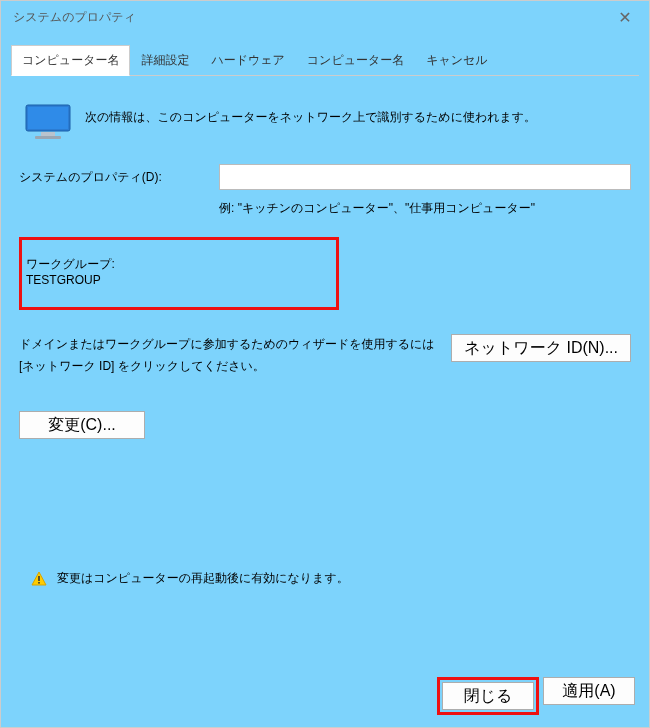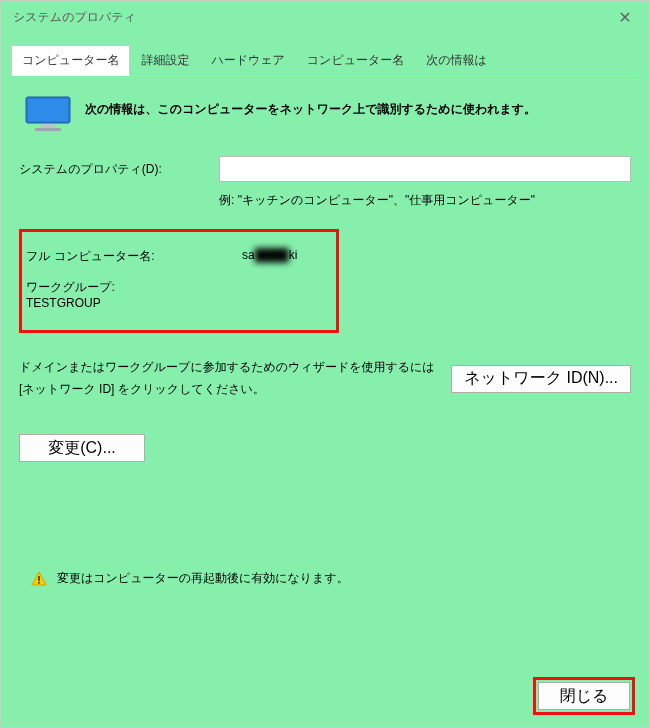--- a/index.html
+++ b/index.html
@@ -5,43 +5,43 @@
     * { box-sizing: border-box; margin: 0; padding: 0; }
     body {
       font-family: "Yu Gothic UI", "Meiryo UI", sans-serif;
       font-size: 12px;
       background: #ffffff;
       color: #000;
       width: 650px;
       height: 728px;
       overflow: hidden;
     }
-    .window { width: 650px; height: 728px; background: #86efac; display: flex; flex-direction: column; border: 1px solid #ccc; }
+    .window { width: 650px; height: 728px; background: #7dd3fc; display: flex; flex-direction: column; border: 1px solid #ccc; }
     .titlebar { display: flex; align-items: center; justify-content: space-between; padding: 8px 12px; }
     .titlebar-title { font-size: 12px; color: #555; }
     .close-x { font-size: 16px; color: #666; line-height: 1; width: 24px; text-align: center; cursor: default; }
-    .tabstrip { display: flex; margin: 10px 10px 0 10px; border-bottom: 1px solid #ccc; }
+    .tabstrip { display: flex; margin: 10px 10px 8px 10px; border-bottom: 1px solid #ccc; }
     .tab { padding: 6px 10px; border: 1px solid transparent; position: relative; top: 1px; cursor: default; color: #333; }
     .tab.active { border: 1px solid #ccc; border-bottom: 1px solid #fff; background: #fff; }
     .panel { padding: 20px 18px 10px 18px; flex: 1; }
     .inforow { display: flex; align-items: flex-start; margin-bottom: 24px; }
     .monitor-wrap { width: 46px; height: 36px; margin: 0 14px 0 6px; flex-shrink: 0; }
     .monitor-svg { display: block; }
-    .infotext { padding-top: 4px; line-height: 1.6; font-weight: bold; }
+    .infotext { padding-top: 4px; line-height: 1.6; }
     .descrow { display: flex; align-items: center; margin-bottom: 10px; }
     .label { width: 200px; }
     .textfield { flex: 1; height: 26px; border: 1px solid #bbb; background: #fff; padding: 2px 6px; font-family: inherit; font-size: 12px; }
     .example { margin-left: 200px; margin-bottom: 20px; }
     .highlight-box { border: 3px solid #e11; padding: 16px 10px 16px 4px; margin-bottom: 24px; width: 320px; }
     .kv { display: flex; margin-bottom: 14px; }
     .kv:last-child { margin-bottom: 4px; flex-direction: column; }
     .kv .k { width: 216px; }
     .kv .v { }
     .blur { filter: blur(3px); display: inline-block; }
-    .actionrow { display: flex; align-items: center; margin-bottom: 34px; }
+    .actionrow { display: flex; align-items: flex-start; margin-bottom: 34px; }
     .actiontext { flex: 1; line-height: 1.8; padding-right: 16px; }
     .btn { min-width: 126px; height: 28px; border: 1px solid #adadad; background: #fdfdfd; font-family: inherit; font-size: 16px; padding: 0 12px; cursor: default; }
     .footer-note { display: flex; align-items: center; gap: 10px; position: absolute; bottom: 78px; left: 30px; justify-content: flex-end; }
     .warn-icon { width: 16px; height: 16px; }
     .bottombar { display: flex; justify-content: flex-end; gap: 4px; padding: 12px 14px; }
     .bottombar .btn { min-width: 92px; }
     .primary-wrap { border: 3px solid #e11; padding: 2px; }
   </style>
 </head>
 <body>
@@ -50,21 +50,21 @@
   <div class="titlebar">
     <span class="titlebar-title">システムのプロパティ</span>
     <span class="close-x">✕</span>
   </div>
 
   <div class="tabstrip">
     <div class="tab active"><span>コンピューター名</span></div>
     <div class="tab"><span>詳細設定</span></div>
     <div class="tab"><span>ハードウェア</span></div>
     <div class="tab"><span>コンピューター名</span></div>
-    <div class="tab"><span>次の情報は</span></div>
+    <div class="tab"><span>キャンセル</span></div>
   </div>
 
   <div class="panel" style="position:relative;">
     <div class="inforow">
       <div class="monitor-wrap">
         <svg class="monitor-svg" width="46" height="36" viewBox="0 0 46 36">
           <rect x="1" y="1" width="44" height="26" rx="2" fill="#2b7cd3" stroke="#1a5fa8"></rect>
           <rect x="3" y="3" width="40" height="22" fill="#2f8be8"></rect>
           <rect x="16" y="28" width="14" height="4" fill="#b9c4ce"></rect>
           <rect x="10" y="32" width="26" height="3" rx="1" fill="#9aa7b3"></rect>
@@ -73,26 +73,20 @@
       <div class="infotext">次の情報は、このコンピューターをネットワーク上で識別するために使われます。</div>
     </div>
 
     <div class="descrow">
       <div class="label">システムのプロパティ(D):</div>
       <input class="textfield" value="" style="">
     </div>
     <div class="example">例: "キッチンのコンピューター"、"仕事用コンピューター"</div>
 
     <div class="highlight-box">
-      <div class="kv">
-        <div class="k">フル コンピューター名:</div>
-        <div class="v">
-          <span>sa</span><span class="blur">████</span><span>ki</span>
-        </div>
-      </div>
       <div class="kv">
         <div class="k">ワークグループ:</div>
         <div class="v">TESTGROUP</div>
       </div>
     </div>
 
     <div class="actionrow">
       <div class="actiontext">ドメインまたはワークグループに参加するためのウィザードを使用するには [ネットワーク ID] をクリックしてください。</div>
       <button class="btn"><span>ネットワーク ID(N)...</span></button>
     </div>
@@ -108,14 +102,15 @@
         <rect x="7.2" y="11" width="1.6" height="1.6" fill="#333"></rect>
       </svg>
       <span>変更はコンピューターの再起動後に有効になります。</span>
     </div>
   </div>
 
   <div class="bottombar">
     <span class="primary-wrap">
       <button class="btn"><span>閉じる</span></button>
     </span>
+    <button class="btn"><span>適用(A)</span></button>
   </div>
 </div>
 
 </body></html>

